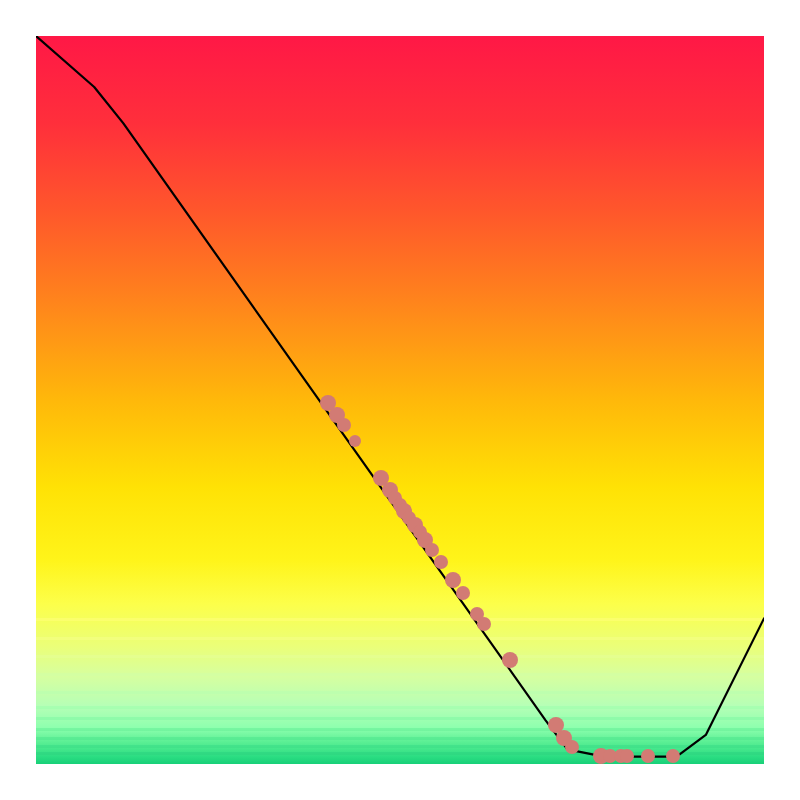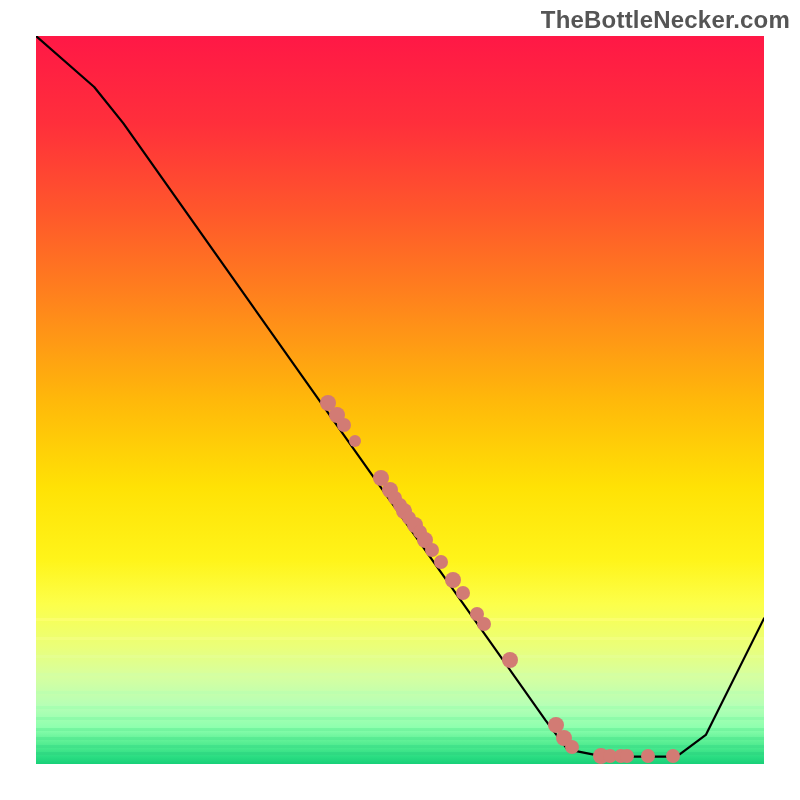--- a/index.html
+++ b/index.html
@@ -50,21 +50,20 @@
     position: absolute;
     border-radius: 50%;
     background: #d27b74;
     transform: translate(-50%, -50%);
   }
 </style>
 </head>
 <body>
 
 <div class="stage">
-  <div class="watermark">TheBottleNecker.com</div>
   <div class="plot-area" id="plot">
     <div class="gradient" id="grad" style="background: linear-gradient(rgb(255, 24, 70) 0%, rgb(255, 47, 59) 12%, rgb(255, 90, 42) 25%, rgb(255, 138, 26) 38%, rgb(255, 184, 10) 50%, rgb(255, 226, 5) 62%, rgb(255, 244, 26) 72%, rgb(252, 255, 74) 78%, rgb(234, 255, 122) 84%, rgb(214, 255, 160) 88%, rgb(182, 255, 182) 92%, rgb(142, 255, 174) 95%, rgb(90, 239, 148) 97%, rgb(43, 221, 130) 99%, rgb(24, 208, 120) 100%);"></div>
     <div id="bands">
         <div class="band" style="top: 582.4px; height: 3px; background: rgb(255, 255, 122); opacity: 0.55;"></div>
         <div class="band" style="top: 600.6px; height: 3px; background: rgb(246, 255, 136); opacity: 0.55;"></div>
         <div class="band" style="top: 618.8px; height: 3px; background: rgb(230, 255, 152); opacity: 0.55;"></div>
         <div class="band" style="top: 637px; height: 3px; background: rgb(210, 255, 166); opacity: 0.55;"></div>
         <div class="band" style="top: 655.2px; height: 3px; background: rgb(184, 255, 176); opacity: 0.55;"></div>
         <div class="band" style="top: 669.76px; height: 3px; background: rgb(156, 255, 173); opacity: 0.55;"></div>
         <div class="band" style="top: 680.68px; height: 3px; background: rgb(130, 247, 164); opacity: 0.55;"></div>

